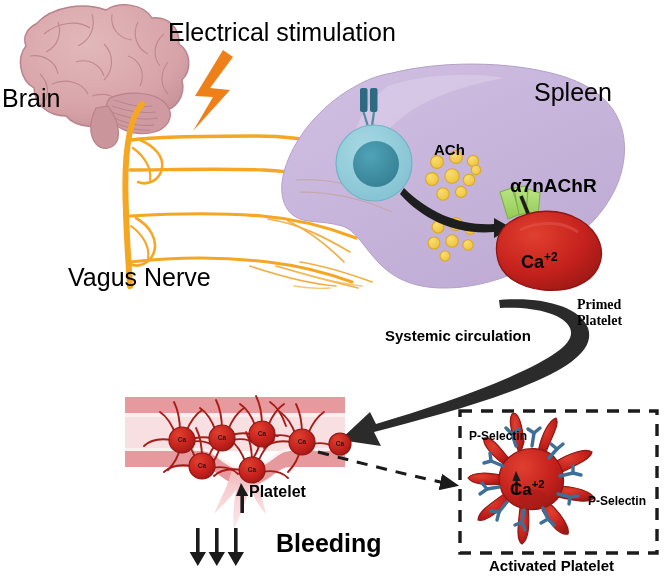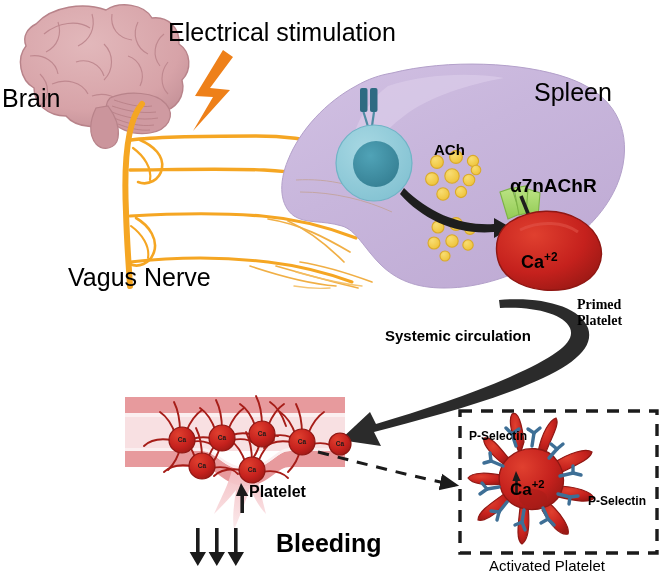--- a/index.html
+++ b/index.html
@@ -39,21 +39,21 @@
   .lbl-a7         { left: 510px; top: 175px; font-size: 19px; font-weight: bold; }
   .lbl-ca-spleen  { left: 521px; top: 251px; font-size: 18px; font-weight: bold; }
   .lbl-primed     { left: 577px; top: 297px; font-size: 14px; font-weight: bold; text-align: left; white-space: normal; width: 80px; font-family: Liberation Serif, serif; }
   .lbl-systemic   { left: 349px; top: 328px; font-size: 15px; font-weight: bold; margin-left: 36px; }
   .lbl-vessel     { left: 184px; top: 376px; font-size: 15px; font-weight: bold; }
   .lbl-thrombin   { left: 249px; top: 483px; font-size: 16px; font-weight: bold; }
   .lbl-bleeding   { left: 236px; top: 529px; font-size: 25px; font-weight: bold; margin-left: 40px; }
   .lbl-pselectin1 { left: 469px; top: 430px; font-size: 12px; font-weight: bold; }
   .lbl-pselectin2 { left: 588px; top: 495px; font-size: 12px; font-weight: bold; }
   .lbl-caplat     { left: 510px; top: 478px; font-size: 17px; font-weight: bold; }
-  .lbl-activated  { left: 489px; top: 558px; font-size: 15px; font-weight: normal; }
+  .lbl-activated  { left: 489px; top: 558px; font-size: 15px; font-weight: bold; }
   .sup { font-size: 0.66em; vertical-align: super; }
 </style>
 </head>
 <body>
 
 <div id="figure">
 
   <svg class="layer" viewBox="0 0 664 577">
     <defs>
       <radialGradient id="gBrain" cx="40%" cy="32%" r="78%">

